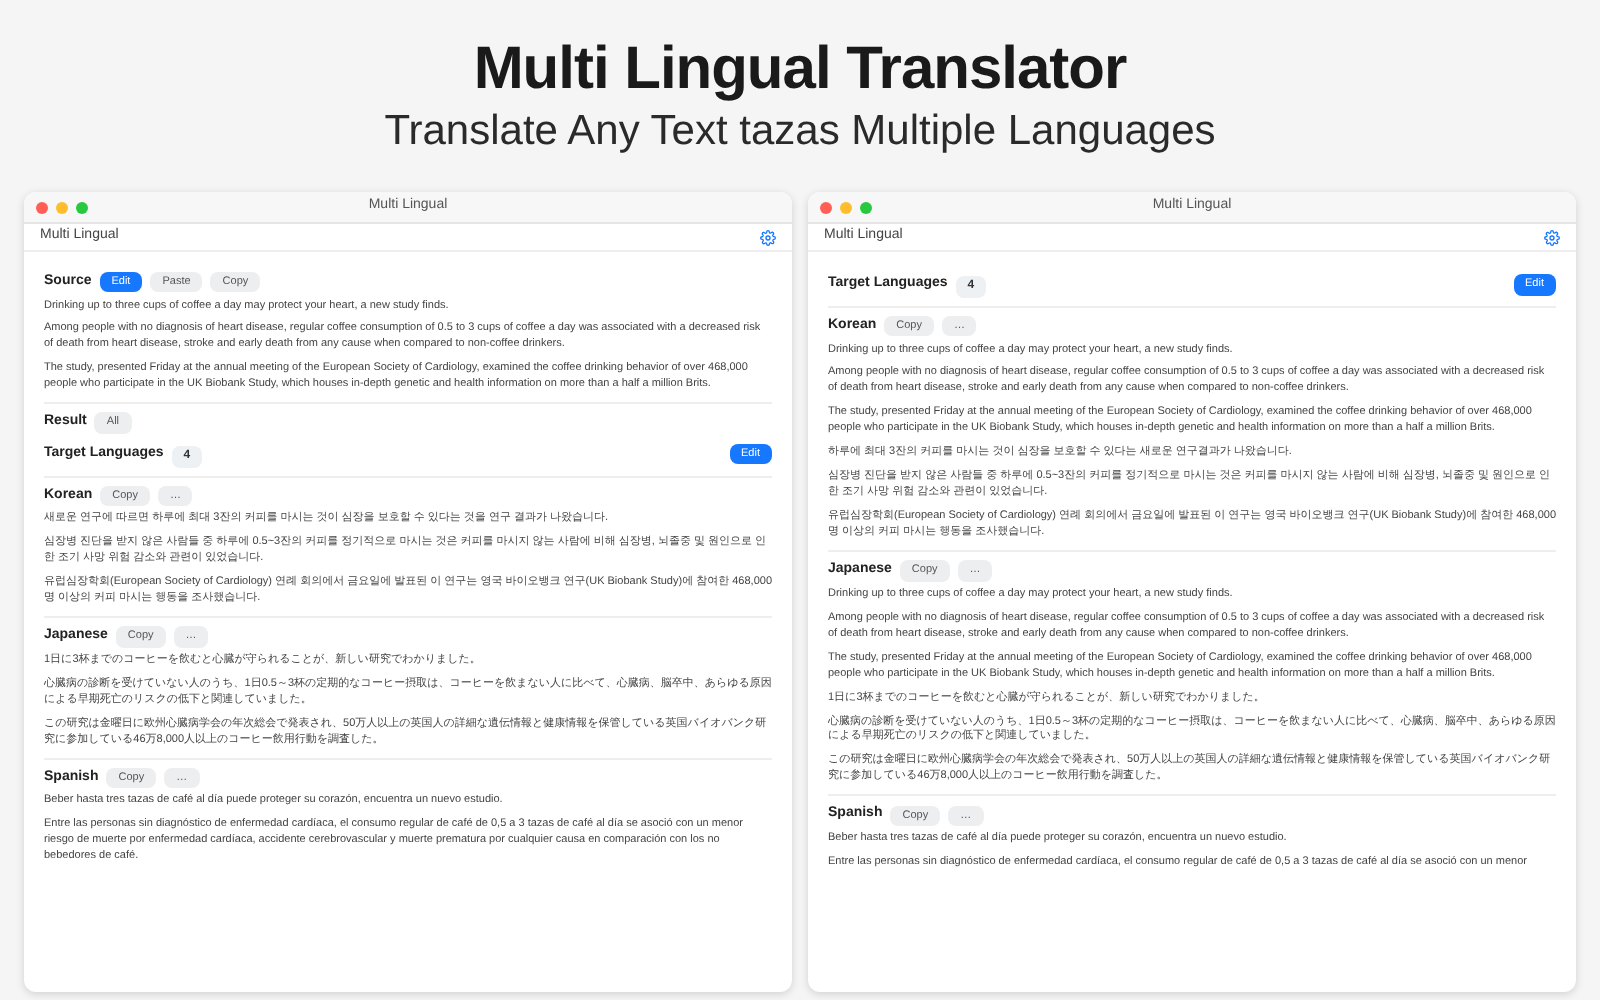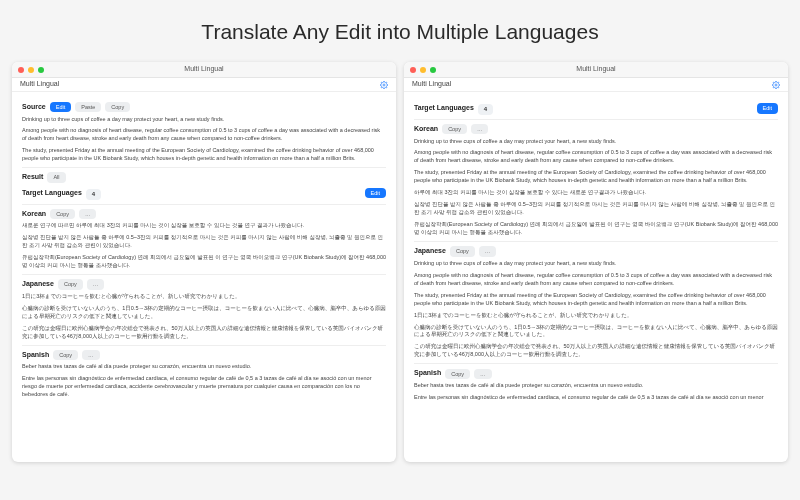--- a/index.html
+++ b/index.html
@@ -115,21 +115,22 @@
   font-weight: 600;
   color: #333;
   padding: 1px 6px;
   margin-top: 2px;
 }
 </style>
 </head>
 <body>
 
 <div class="hero">
-  <h2>Translate Any Edit into Multiple Languages</h2>
+  <h1>Multi Lingual Translator</h1>
+  <h2>Translate Any Text tazas Multiple Languages</h2>
 </div>
 
 <div class="windows">
 
   <div class="window">
     <div class="titlebar">
       <div class="traffic">
         <span class="t-close"></span>
         <span class="t-min"></span>
         <span class="t-max"></span>

